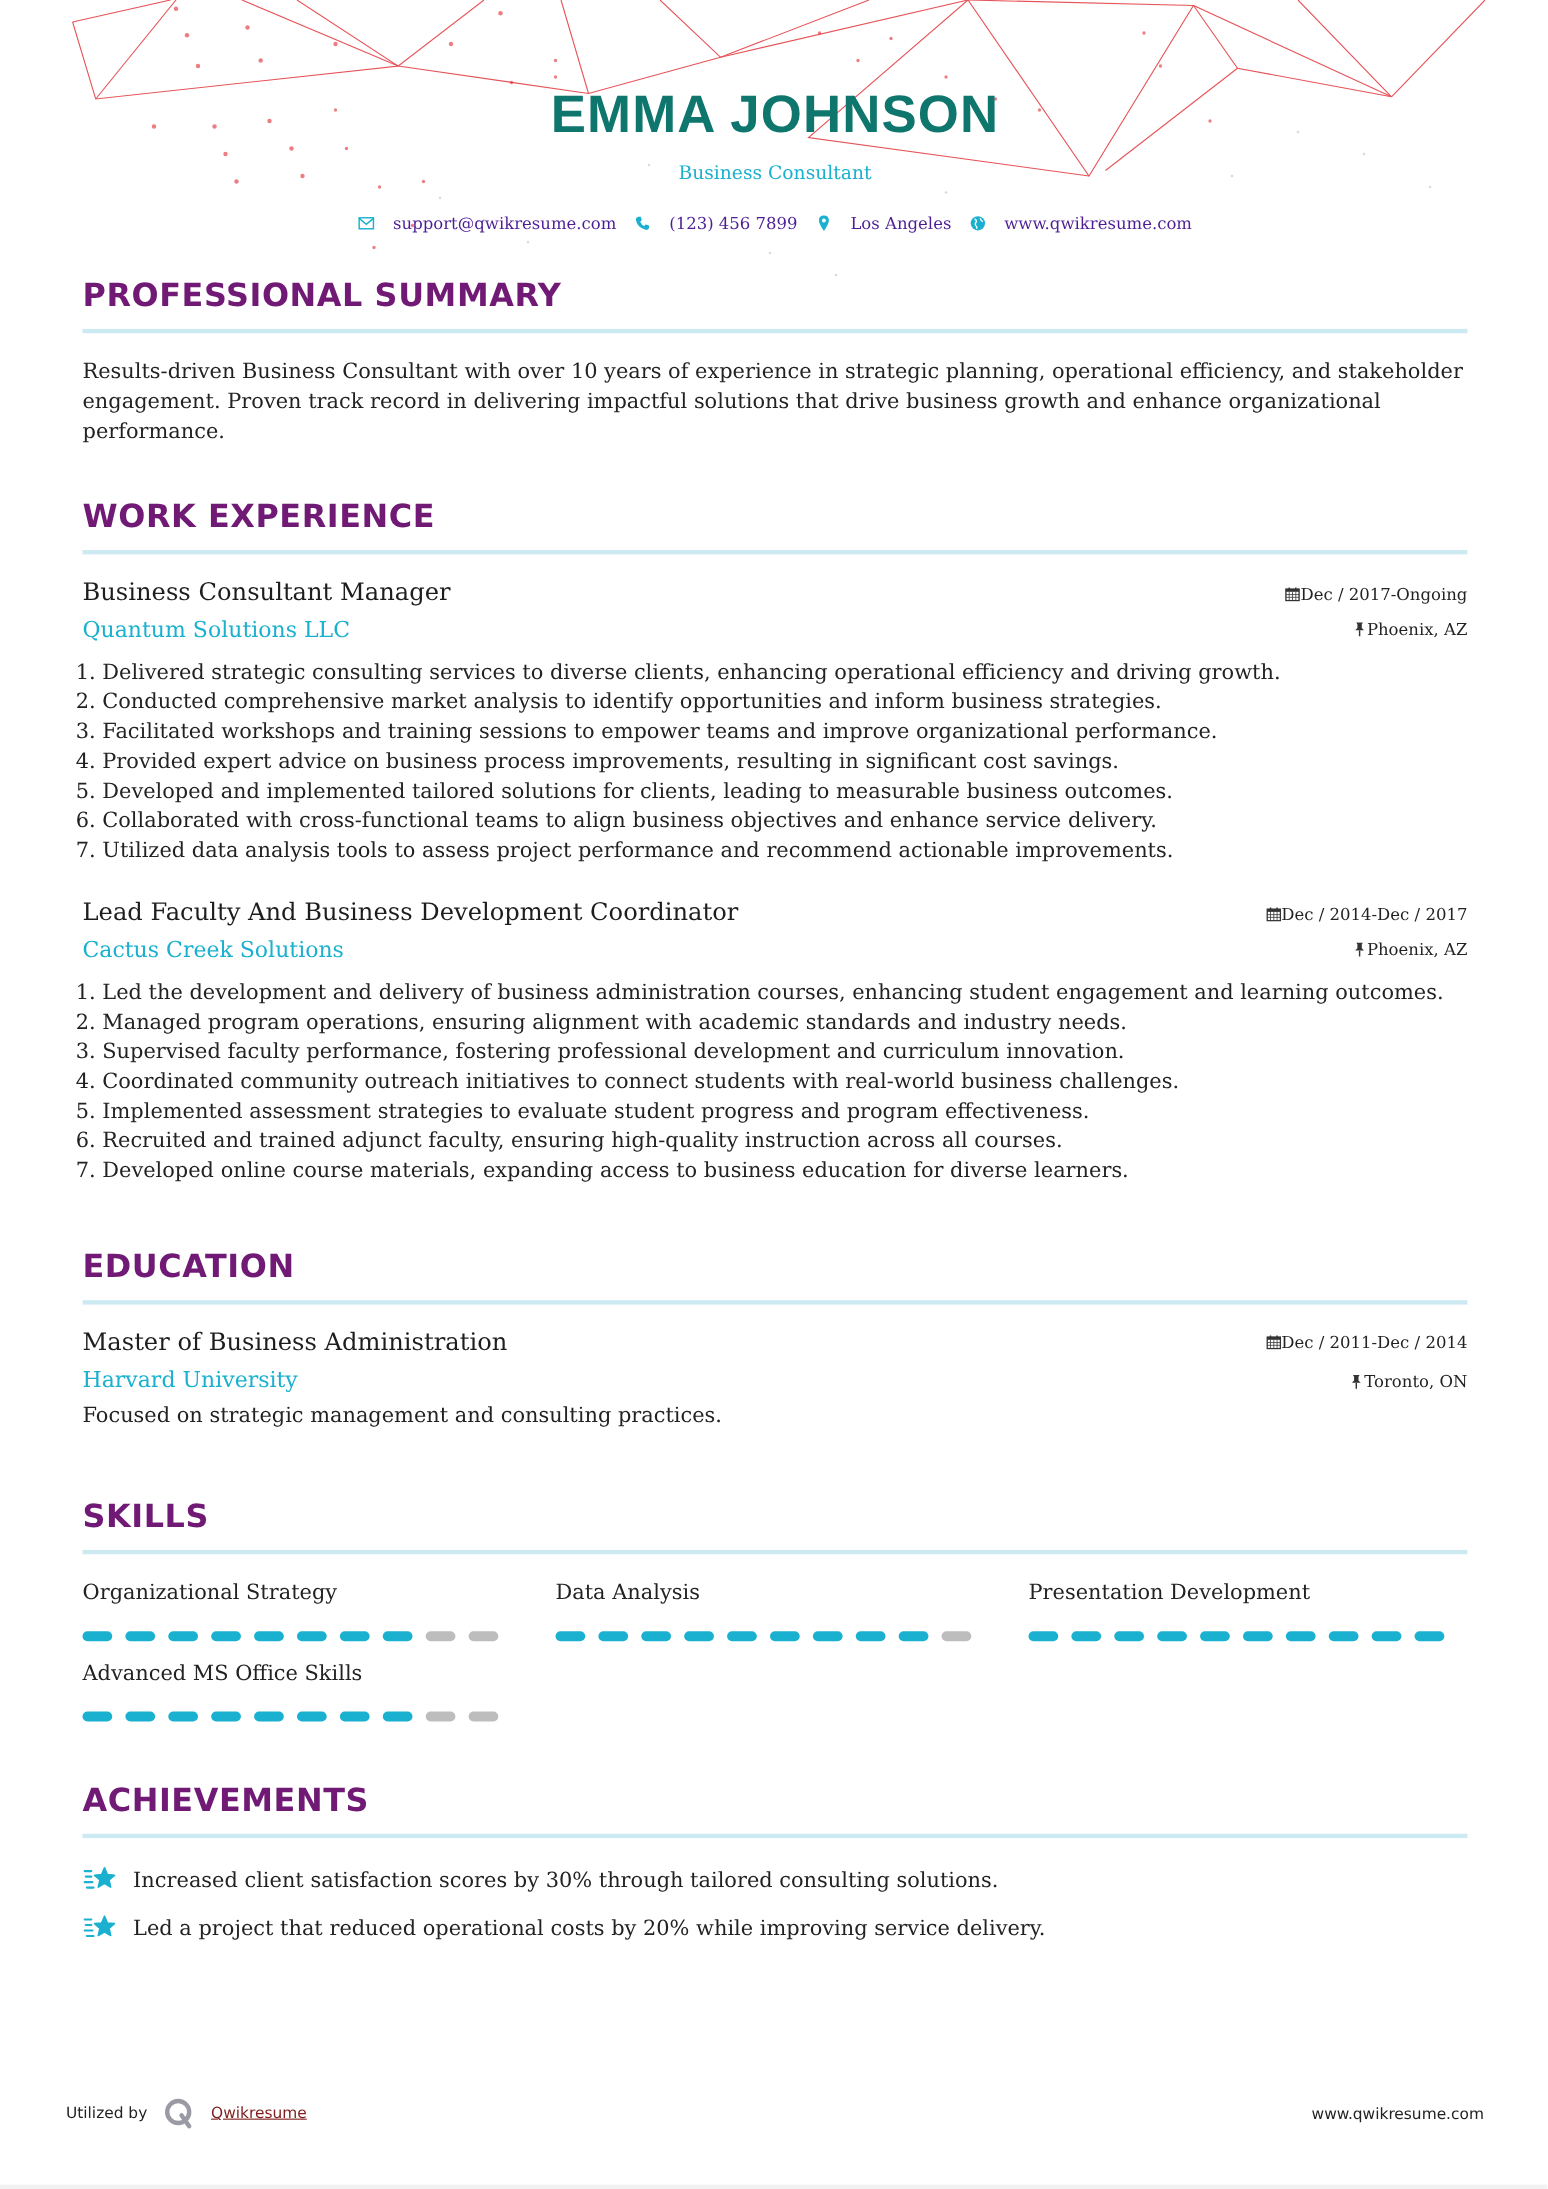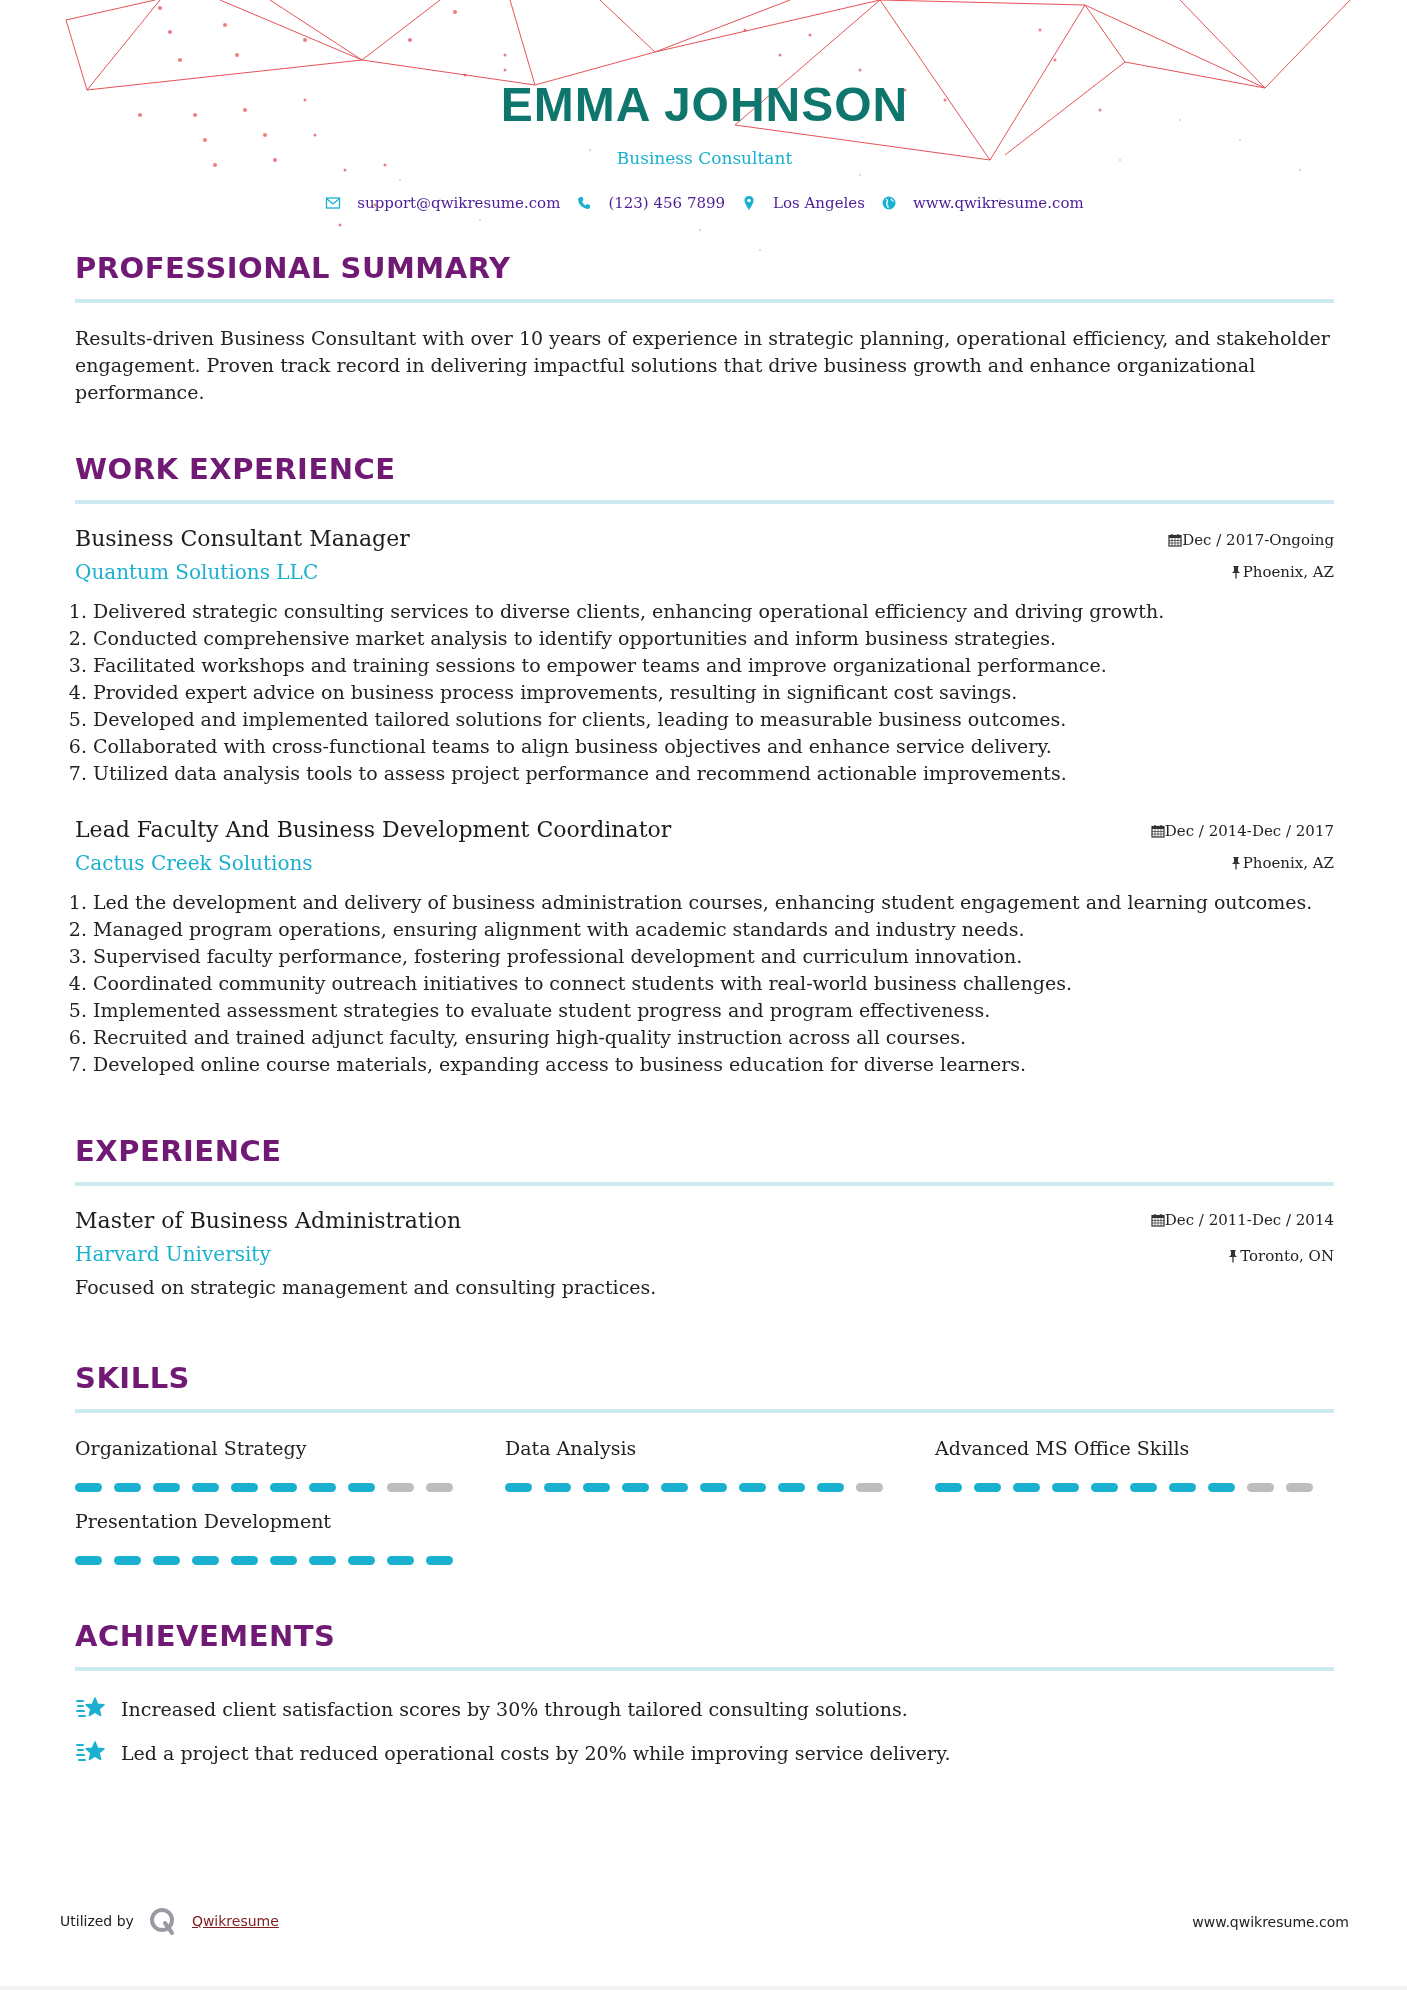--- a/index.html
+++ b/index.html
@@ -234,21 +234,21 @@
         <li>Supervised faculty performance, fostering professional development and curriculum innovation.</li>
         <li>Coordinated community outreach initiatives to connect students with real-world business challenges.</li>
         <li>Implemented assessment strategies to evaluate student progress and program effectiveness.</li>
         <li>Recruited and trained adjunct faculty, ensuring high-quality instruction across all courses.</li>
         <li>Developed online course materials, expanding access to business education for diverse learners.</li>
       </ol>
     </div>
   </section>
 
   <section>
-    <h2 class="section-title edu-title">EXPERIENCE</h2>
+    <h2 class="section-title edu-title">EDUCATION</h2>
     <div class="rule"></div>
     <div class="job" style="margin-top:20px;">
       <div class="job-head">
         <div>
           <div class="job-title">Master of Business Administration</div>
           <div class="job-company">Harvard University</div>
         </div>
         <div class="meta" style="margin-top:4px;">
           <div class="row">
             <svg viewBox="0 0 14 14">
@@ -301,47 +301,47 @@
             <span class="dot on"></span>
             <span class="dot on"></span>
             <span class="dot on"></span>
             <span class="dot on"></span>
             <span class="dot on"></span>
             <span class="dot on"></span>
             <span class="dot"></span>
           </div>
       </div>
       <div>
+        <div class="skill-name">Presentation Development</div>
+        <div class="skill-bar">
+            <span class="dot on"></span>
+            <span class="dot on"></span>
+            <span class="dot on"></span>
+            <span class="dot on"></span>
+            <span class="dot on"></span>
+            <span class="dot on"></span>
+            <span class="dot on"></span>
+            <span class="dot on"></span>
+            <span class="dot on"></span>
+            <span class="dot on"></span>
+          </div>
+      </div>
+      <div>
         <div class="skill-name">Advanced MS Office Skills</div>
         <div class="skill-bar">
             <span class="dot on"></span>
             <span class="dot on"></span>
             <span class="dot on"></span>
             <span class="dot on"></span>
             <span class="dot on"></span>
             <span class="dot on"></span>
             <span class="dot on"></span>
             <span class="dot on"></span>
             <span class="dot"></span>
             <span class="dot"></span>
-          </div>
-      </div>
-      <div>
-        <div class="skill-name">Presentation Development</div>
-        <div class="skill-bar">
-            <span class="dot on"></span>
-            <span class="dot on"></span>
-            <span class="dot on"></span>
-            <span class="dot on"></span>
-            <span class="dot on"></span>
-            <span class="dot on"></span>
-            <span class="dot on"></span>
-            <span class="dot on"></span>
-            <span class="dot on"></span>
-            <span class="dot on"></span>
           </div>
       </div>
     </div>
   </section>
 
   <section>
     <h2 class="section-title ach-title">ACHIEVEMENTS</h2>
     <div class="rule"></div>
     <div class="ach-list">
       <div class="ach-item">

